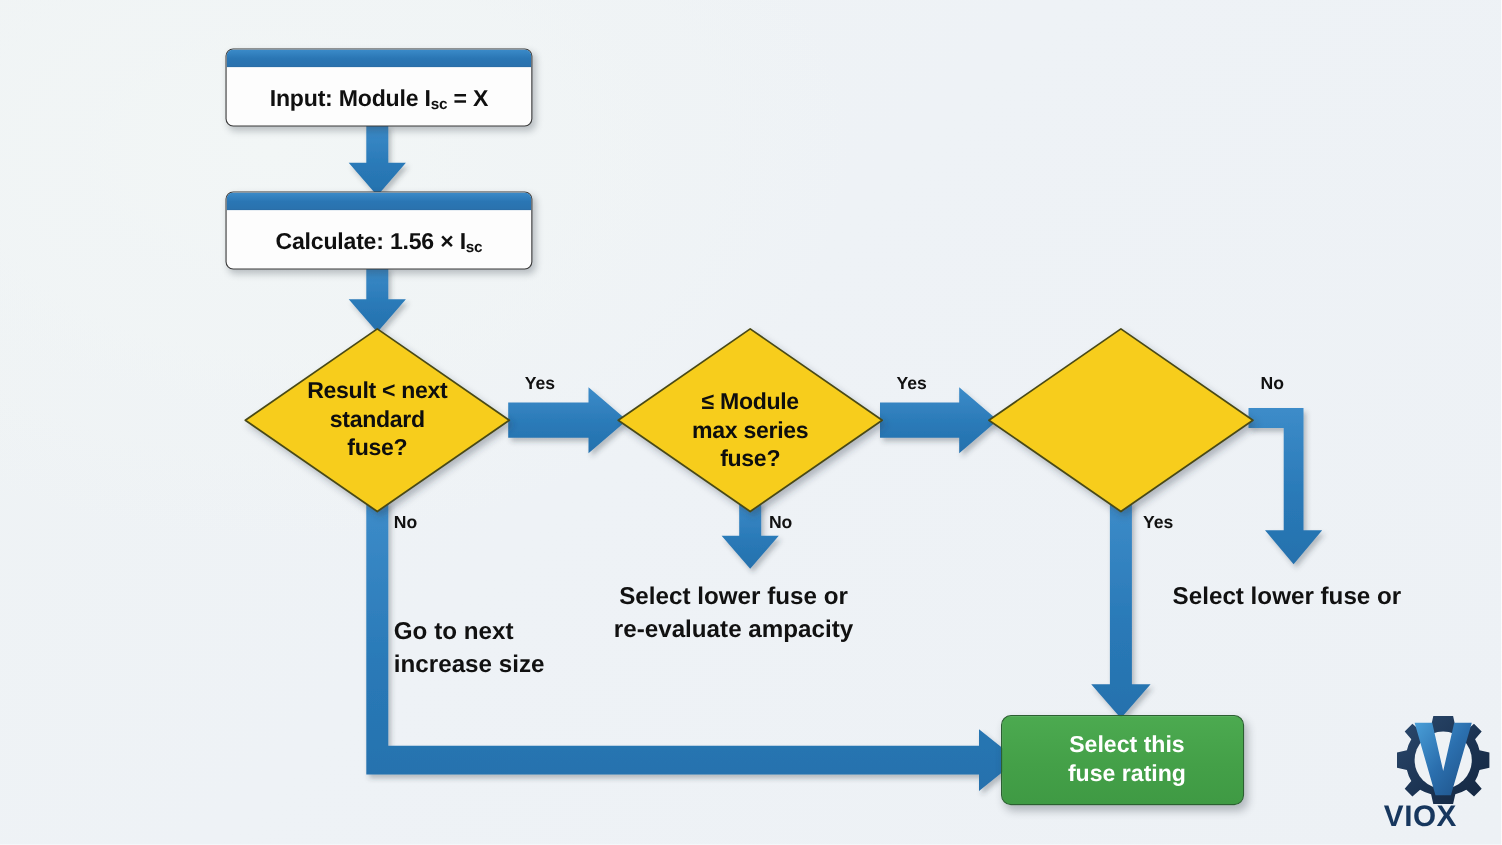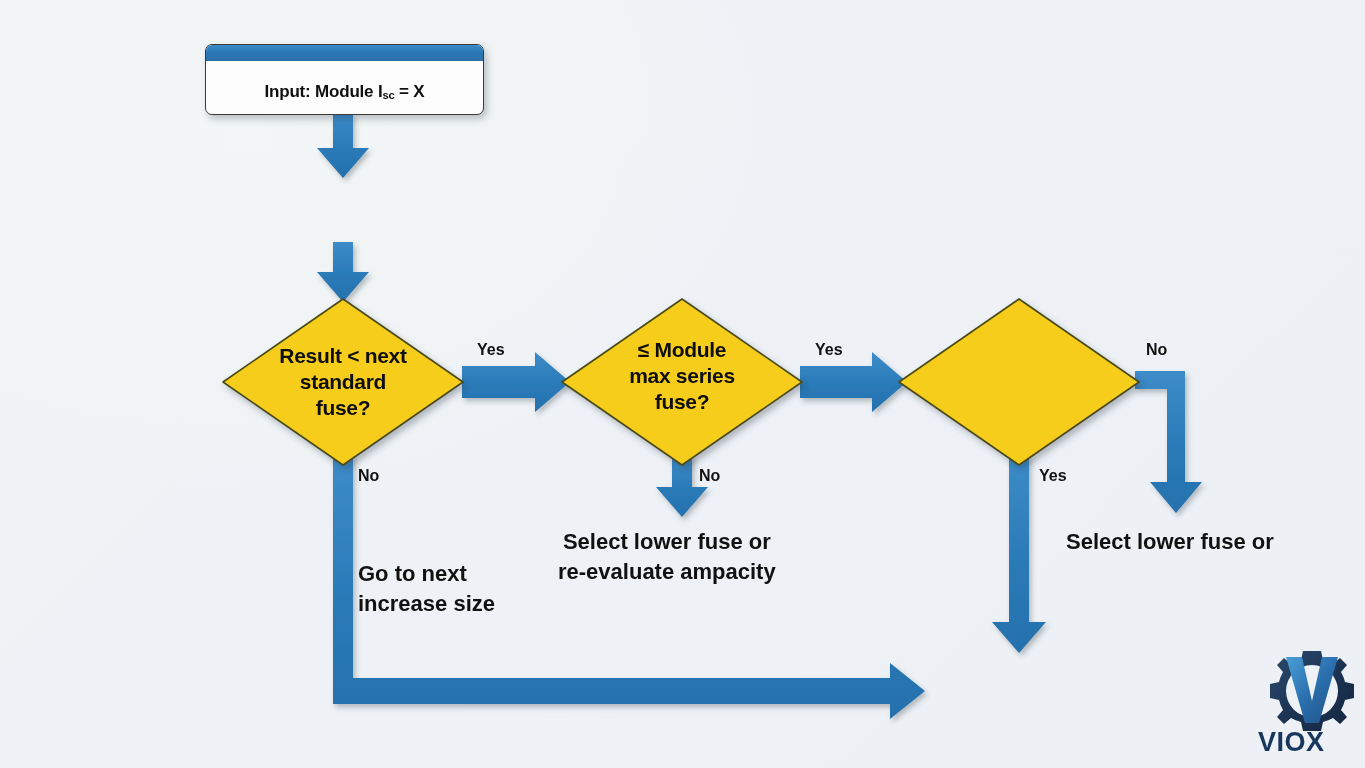--- a/index.html
+++ b/index.html
@@ -46,21 +46,21 @@
     width: 100%;
     height: 15px;
     background: linear-gradient(180deg, #3b8bc9 0%, #2a76b4 55%, #2a72ae 100%);
     border-bottom: 1px solid #2a6ea8;
   }
   .proc .ptext {
     position: relative;
     z-index: 2;
     width: 100%;
     text-align: center;
-    font-size: 17px;
+    font-size: 21px;
     font-weight: bold;
     color: #101010;
     letter-spacing: -0.2px;
     padding-bottom: 12px;
   }
   .proc .ptext sub {
     font-size: 0.66em;
     font-weight: bold;
     vertical-align: -0.22em;
   }
@@ -192,42 +192,54 @@
     </g>
   </svg>
 
   <div class="proc" style="left:205px; top:44px; width:277px; height:69px;">
     <div class="cap"></div>
     <div class="ptext">
       <span>Input: Module I</span><sub>sc</sub><span> = X</span>
     </div>
   </div>
 
+  <div class="proc" style="left:205px; top:174px; width:277px; height:69px;">
+    <div class="cap"></div>
+    <div class="ptext">
+      <span>Calculate: 1.56 × I</span><sub>sc</sub><span></span>
+    </div>
+  </div>
 
   <div class="dia-wrap" style="left:223px; top:299px; width:240px; height:166px;">
     <div class="dia-label">
       <div>
         <div>Result &lt; next</div>
         <div>standard</div>
         <div>fuse?</div>
       </div>
     </div>
   </div>
 
-  <div class="dia-wrap" style="left:562px; top:293px; width:240px; height:166px;text-decoration:underline;">
+  <div class="dia-wrap" style="left:562px; top:309px; width:240px; height:166px;text-decoration:underline;">
     <div class="dia-label">
       <div>
         <div>≤ Module</div>
         <div>max series</div>
         <div>fuse?</div>
       </div>
     </div>
   </div>
 
 
+  <div class="term" style="left:910px; top:650px; width:219px; height:80px;">
+    <div class="ttext">
+      <div>Select this</div>
+      <div>fuse rating</div>
+    </div>
+  </div>
 
   <div class="lbl lbl-yn" style="left:477px; top:341px;">Yes</div>
 
   <div class="lbl lbl-yn" style="left:358px; top:467px;">No</div>
 
   <div class="lbl lbl-yn" style="left:815px; top:341px;">Yes</div>
 
   <div class="lbl lbl-yn" style="left:699px; top:467px;">No</div>
 
   <div class="lbl lbl-yn" style="left:1146px; top:341px;">No</div>

